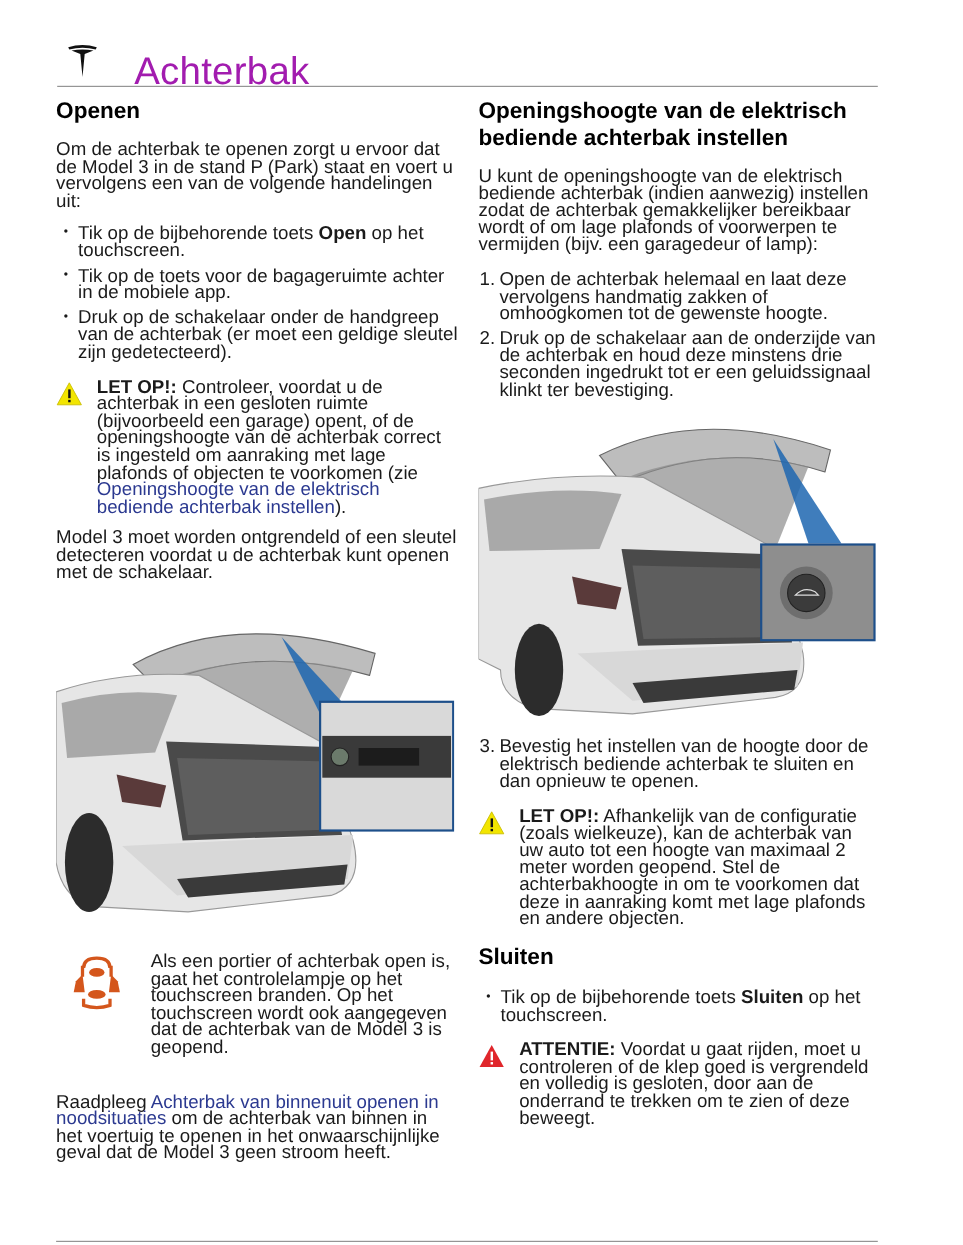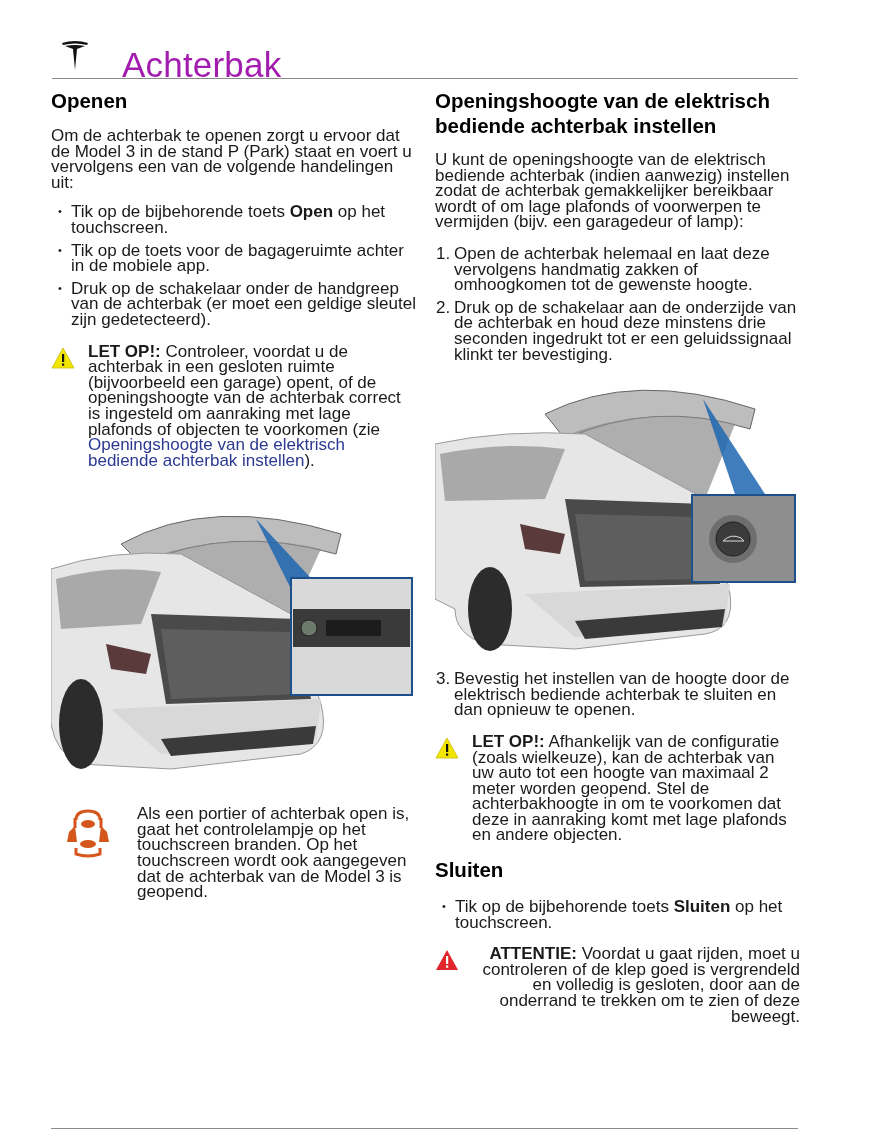--- a/index.html
+++ b/index.html
@@ -58,20 +58,21 @@
 
   <div class="notice" style="margin-top:16px;">
     <svg class="warn-icon" viewBox="0 0 24 22">
       <path d="M12 1 L23 21 L1 21 Z" fill="#f2e500" stroke="#c9bd00" stroke-width="0.8"></path>
       <rect x="11" y="7" width="2.2" height="8" fill="#111"></rect>
       <rect x="11" y="16.5" width="2.2" height="2.2" fill="#111"></rect>
     </svg>
     <p><b>LET OP!:</b><span> Controleer, voordat u de achterbak in een gesloten ruimte (bijvoorbeeld een garage) opent, of de openingshoogte van de achterbak correct is ingesteld om aanraking met lage plafonds of objecten te voorkomen (zie </span><span class="link">Openingshoogte van de elektrisch bediende achterbak instellen</span><span>).</span></p>
   </div>
 
+  <p style="margin-top:13px;">Model 3 moet worden ontgrendeld of een sleutel detecteren voordat u de achterbak kunt openen met de schakelaar.</p>
 
   <div class="figure" style="margin-top:26px; width:362px; height:282px;">
     <svg width="362" height="282" viewBox="0 0 362 282">
 
       <path d="M70 50 Q160 0 290 40 L285 60 Q180 30 90 70 Z" fill="#bdbdbd" stroke="#666" stroke-width="1"></path>
       <path d="M95 65 Q180 35 270 55 L240 120 L120 115 Z" fill="#8c8c8c" opacity="0.7"></path>
 
       <path d="M0 75 Q60 55 130 60 L240 120 L270 210 Q280 250 250 260 L120 275 L30 270 Q5 260 0 230 Z" fill="#e6e6e6" stroke="#999" stroke-width="1"></path>
       <path d="M5 85 Q60 70 110 78 L90 130 L10 135 Z" fill="#9a9a9a" opacity="0.8"></path>
 
@@ -99,20 +100,21 @@
       <path d="M12 10 L12 20 M38 10 L38 20" stroke="#d4561c" stroke-width="3"></path>
       <ellipse cx="25" cy="16" rx="7" ry="4" fill="#d4561c"></ellipse>
       <path d="M6 24 L12 18 L14 34 L4 34 Z" fill="#d4561c"></path>
       <path d="M44 24 L38 18 L36 34 L46 34 Z" fill="#d4561c"></path>
       <ellipse cx="25" cy="36" rx="8" ry="4" fill="#d4561c"></ellipse>
       <path d="M13 40 L13 46 Q25 50 37 46 L37 40" fill="none" stroke="#d4561c" stroke-width="3"></path>
     </svg>
     <p>Als een portier of achterbak open is, gaat het controlelampje op het touchscreen branden. Op het touchscreen wordt ook aangegeven dat de achterbak van de Model 3 is geopend.</p>
   </div>
 
+  <p style="margin-top:34px;"><span>Raadpleeg </span><span class="link">Achterbak van binnenuit openen in noodsituaties</span><span> om de achterbak van binnen in het voertuig te openen in het onwaarschijnlijke geval dat de Model 3 geen stroom heeft.</span></p>
 </div>
 
 <div class="col col-right">
   <h2>Openingshoogte van de elektrisch bediende achterbak instellen</h2>
   <p style="margin-top:14px;">U kunt de openingshoogte van de elektrisch bediende achterbak (indien aanwezig) instellen zodat de achterbak gemakkelijker bereikbaar wordt of om lage plafonds of voorwerpen te vermijden (bijv. een garagedeur of lamp):</p>
 
   <ol class="steps" style="margin-top:16px;">
     <li><span class="num">1.</span><span>Open de achterbak helemaal en laat deze vervolgens handmatig zakken of omhoogkomen tot de gewenste hoogte.</span></li>
     <li><span class="num">2.</span><span>Druk op de schakelaar aan de onderzijde van de achterbak en houd deze minstens drie seconden ingedrukt tot er een geluidssignaal klinkt ter bevestiging.</span></li>
   </ol>
@@ -149,21 +151,21 @@
     </svg>
     <p><b>LET OP!:</b><span> Afhankelijk van de configuratie (zoals wielkeuze), kan de achterbak van uw auto tot een hoogte van maximaal 2 meter worden geopend. Stel de achterbakhoogte in om te voorkomen dat deze in aanraking komt met lage plafonds en andere objecten.</span></p>
   </div>
 
   <h2 style="margin-top:14px;">Sluiten</h2>
 
   <ul class="bullets" style="margin-top:17px;">
     <li><span>Tik op de bijbehorende toets </span><b>Sluiten</b><span> op het touchscreen.</span></li>
   </ul>
 
-  <div class="notice" style="margin-top:16px;text-align:right;">
+  <div class="notice" style="margin-top:16px;">
     <svg class="warn-icon" viewBox="0 0 24 22">
       <path d="M12 1 L23 21 L1 21 Z" fill="#e0262b"></path>
       <rect x="11" y="7" width="2.2" height="8" fill="#fff"></rect>
       <rect x="11" y="16.5" width="2.2" height="2.2" fill="#fff"></rect>
     </svg>
     <p><b>ATTENTIE:</b><span> Voordat u gaat rijden, moet u controleren of de klep goed is vergrendeld en volledig is gesloten, door aan de onderrand te trekken om te zien of deze beweegt.</span></p>
   </div>
 </div>
 
 <div class="footer">

